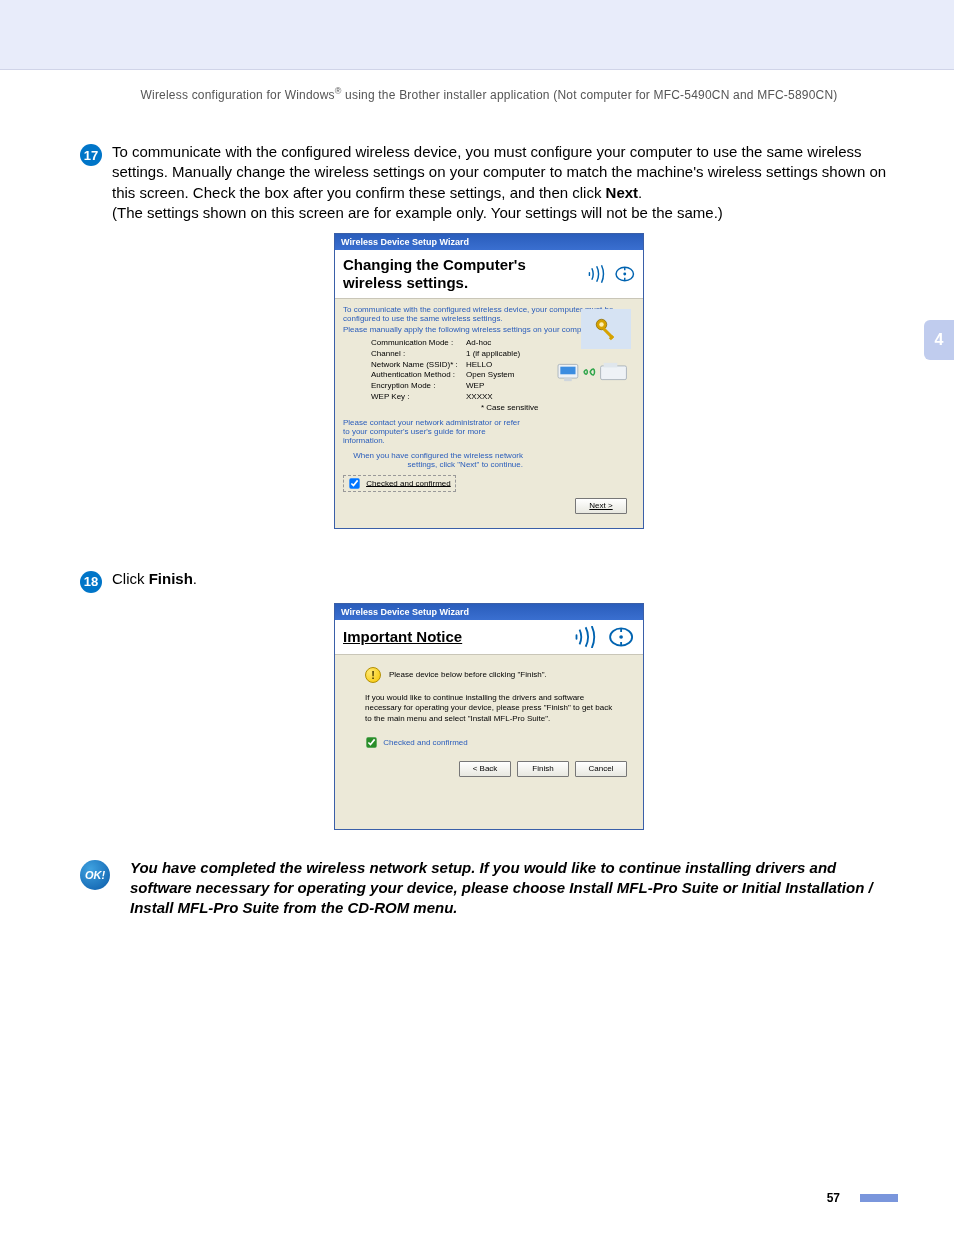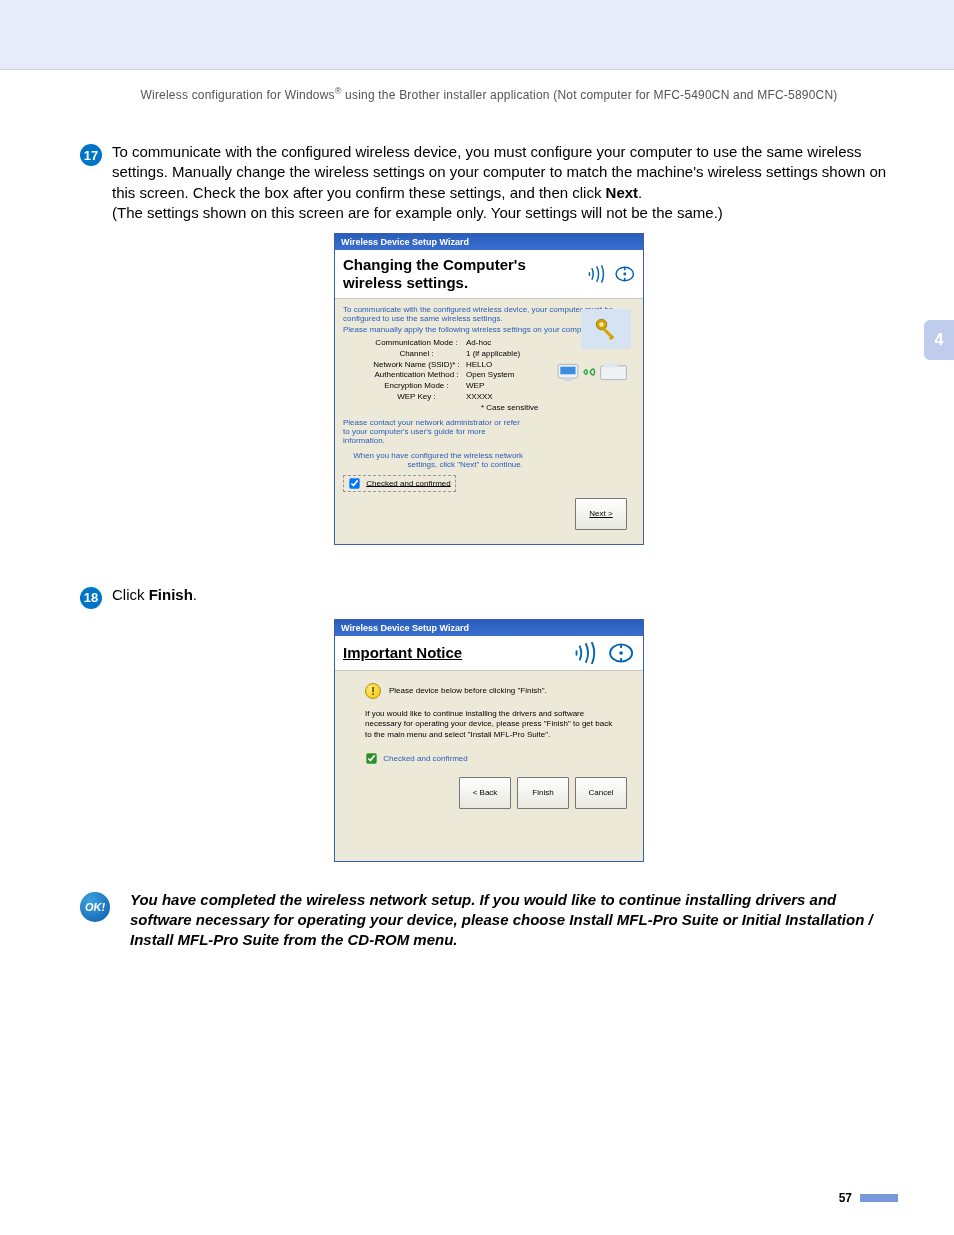--- a/index.html
+++ b/index.html
@@ -95,21 +95,21 @@
   .dialog-body {
     padding: 6px 8px 6px 8px;
   }
   .dialog-body .intro1 { color: #2a5dbb; margin-bottom: 2px; }
   .dialog-body .intro2 { color: #2a5dbb; margin-bottom: 4px; }
   .settings-table {
     margin-left: 28px;
     line-height: 1.35;
   }
   .settings-row { display: flex; }
-  .settings-row .lbl { width: 95px; text-align: center; padding-right: 4px; color: #000; }
+  .settings-row .lbl { width: 95px; text-align: left; padding-right: 4px; color: #000; }
   .settings-row .val { color: #000; }
   .case-sens { margin-left: 138px; color: #000; }
   .key-img {
     position: absolute;
     right: 12px;
     top: 10px;
     width: 50px;
     height: 40px;
     background: #d6e3f3;
     border: 0;
@@ -139,21 +139,21 @@
   .checkbox-row span { text-decoration: underline; }
   .dialog-footer {
     display: flex;
     justify-content: flex-end;
     gap: 6px;
     padding: 6px 8px 8px 8px;
     border-top: 0;
   }
   .dlg-btn {
     min-width: 52px;
-    height: 32px;
+    height: 16px;
     font-size: 8px;
     border: 1px solid #777;
     border-radius: 1px;
     background: linear-gradient(#fff,#e8e8e0);
     display: flex;
     align-items: center;
     justify-content: center;
     padding: 0 8px;
     cursor: default;
   }
@@ -190,21 +190,21 @@
     color: #fff;
     font-weight: bold;
     font-size: 16px;
   }
   .page-num-wrap {
     position: absolute;
     bottom: 30px;
     right: 56px;
     display: flex;
     align-items: center;
-    gap: 8px;
+    gap: 20px;
   }
   .page-num {
     font-weight: bold;
     font-size: 12px;
   }
   .page-bar {
     width: 38px;
     height: 8px;
     background: #7a96dc;
   }

